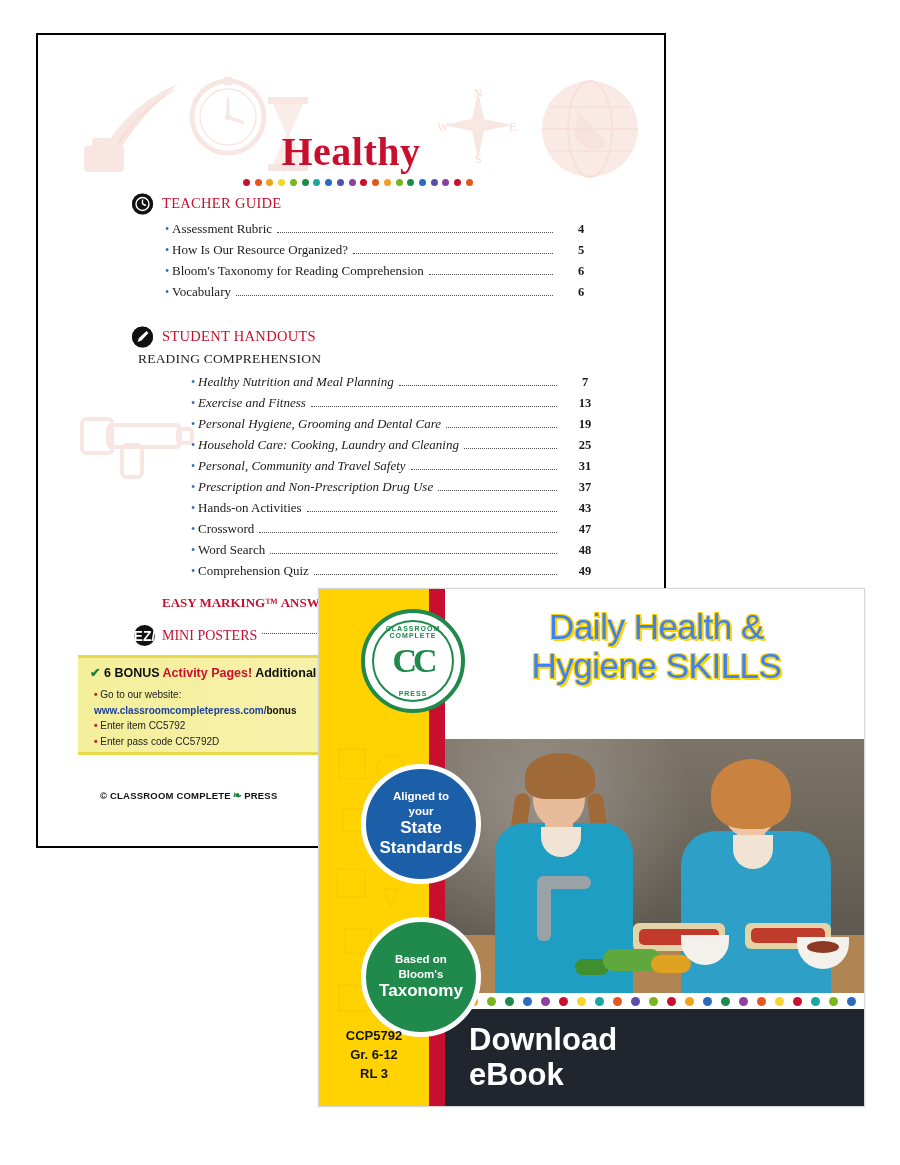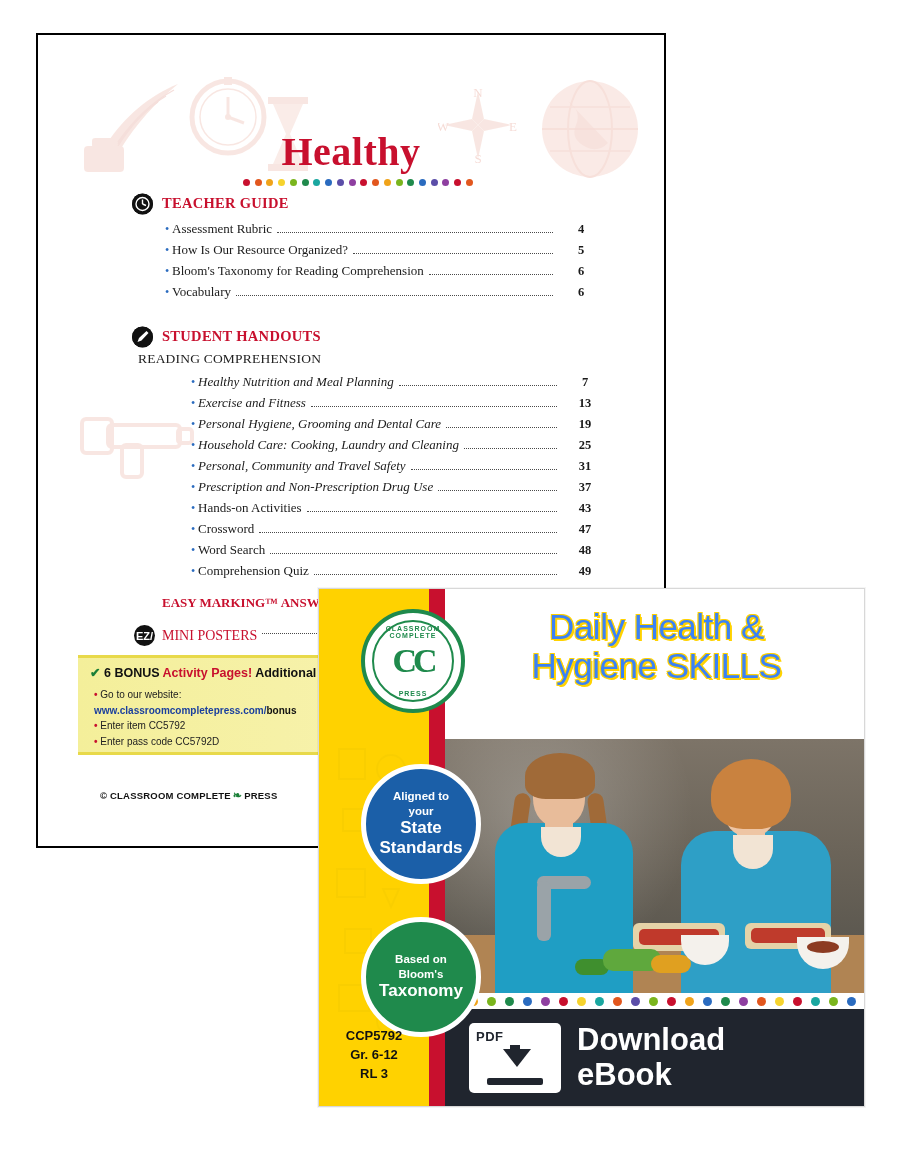--- a/index.html
+++ b/index.html
@@ -72,31 +72,31 @@
   }
   .sec-icon {
     position: absolute;
     left: 94px;
     top: 50%;
     transform: translateY(-50%);
     width: 21px; height: 21px;
     border-radius: 50%;
     background: #111;
     color: #fff;
-    font-size: 11px;
+    font-size: 14px;
     font-weight: bold;
     font-family: "Liberation Sans", sans-serif;
     display: flex; align-items: center; justify-content: center;
   }
   .sec-icon svg { display: block; }
   .section-head .sec-title {
     margin-left: 28px;
     color: #c8102e;
     font-family: "Liberation Serif", serif;
-    font-weight: bold;
+    font-weight: normal;
     font-size: 14.5px;
     letter-spacing: 0.3px;
   }
 
   .sub-head {
     padding-left: 100px;
     font-size: 13.5px;
     color: #222;
     font-family: "Liberation Serif", serif;
     margin: 4px 0 4px 0;
@@ -754,26 +754,20 @@
       <i style="background: rgb(142, 63, 160);"></i>
       <i style="background: rgb(226, 87, 30);"></i>
       <i style="background: rgb(246, 211, 45);"></i>
       <i style="background: rgb(200, 16, 46);"></i>
       <i style="background: rgb(26, 167, 160);"></i>
       <i style="background: rgb(122, 181, 29);"></i>
       <i style="background: rgb(42, 107, 191);"></i>
     </div>
 
   <div class="ebook-band">
-    <div class="pdf-icon">
-      <span class="pdf-label">PDF</span>
-      <span class="arrow-stem"></span>
-      <span class="arrow"></span>
-      <span class="tray"></span>
-    </div>
     <div class="ebook-text">
       <div>Download</div>
       <div>eBook</div>
     </div>
   </div>
 
   <div class="ccp-seal">
     <span class="ring"></span>
     <span class="ccp-top">CLASSROOM COMPLETE</span>
     <span class="cc">CC</span>

